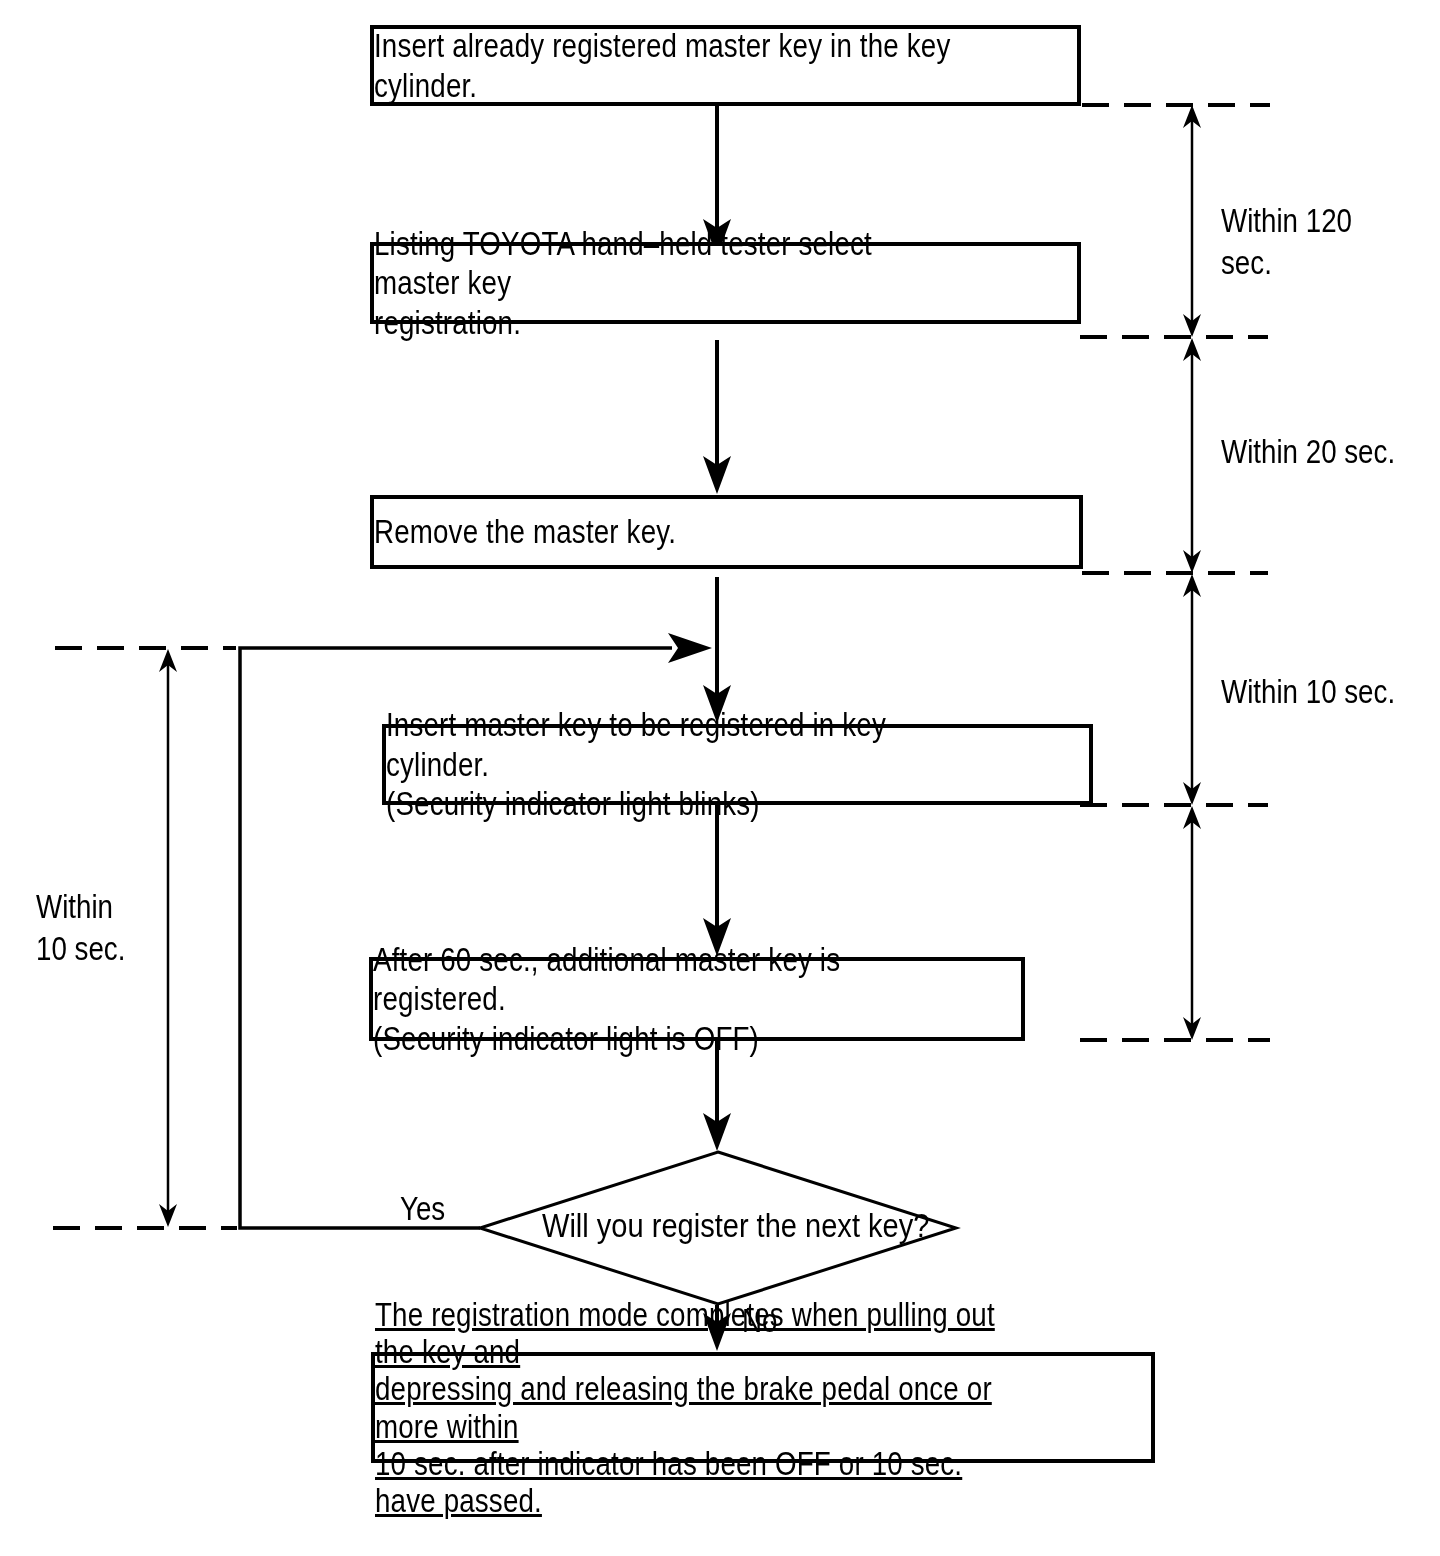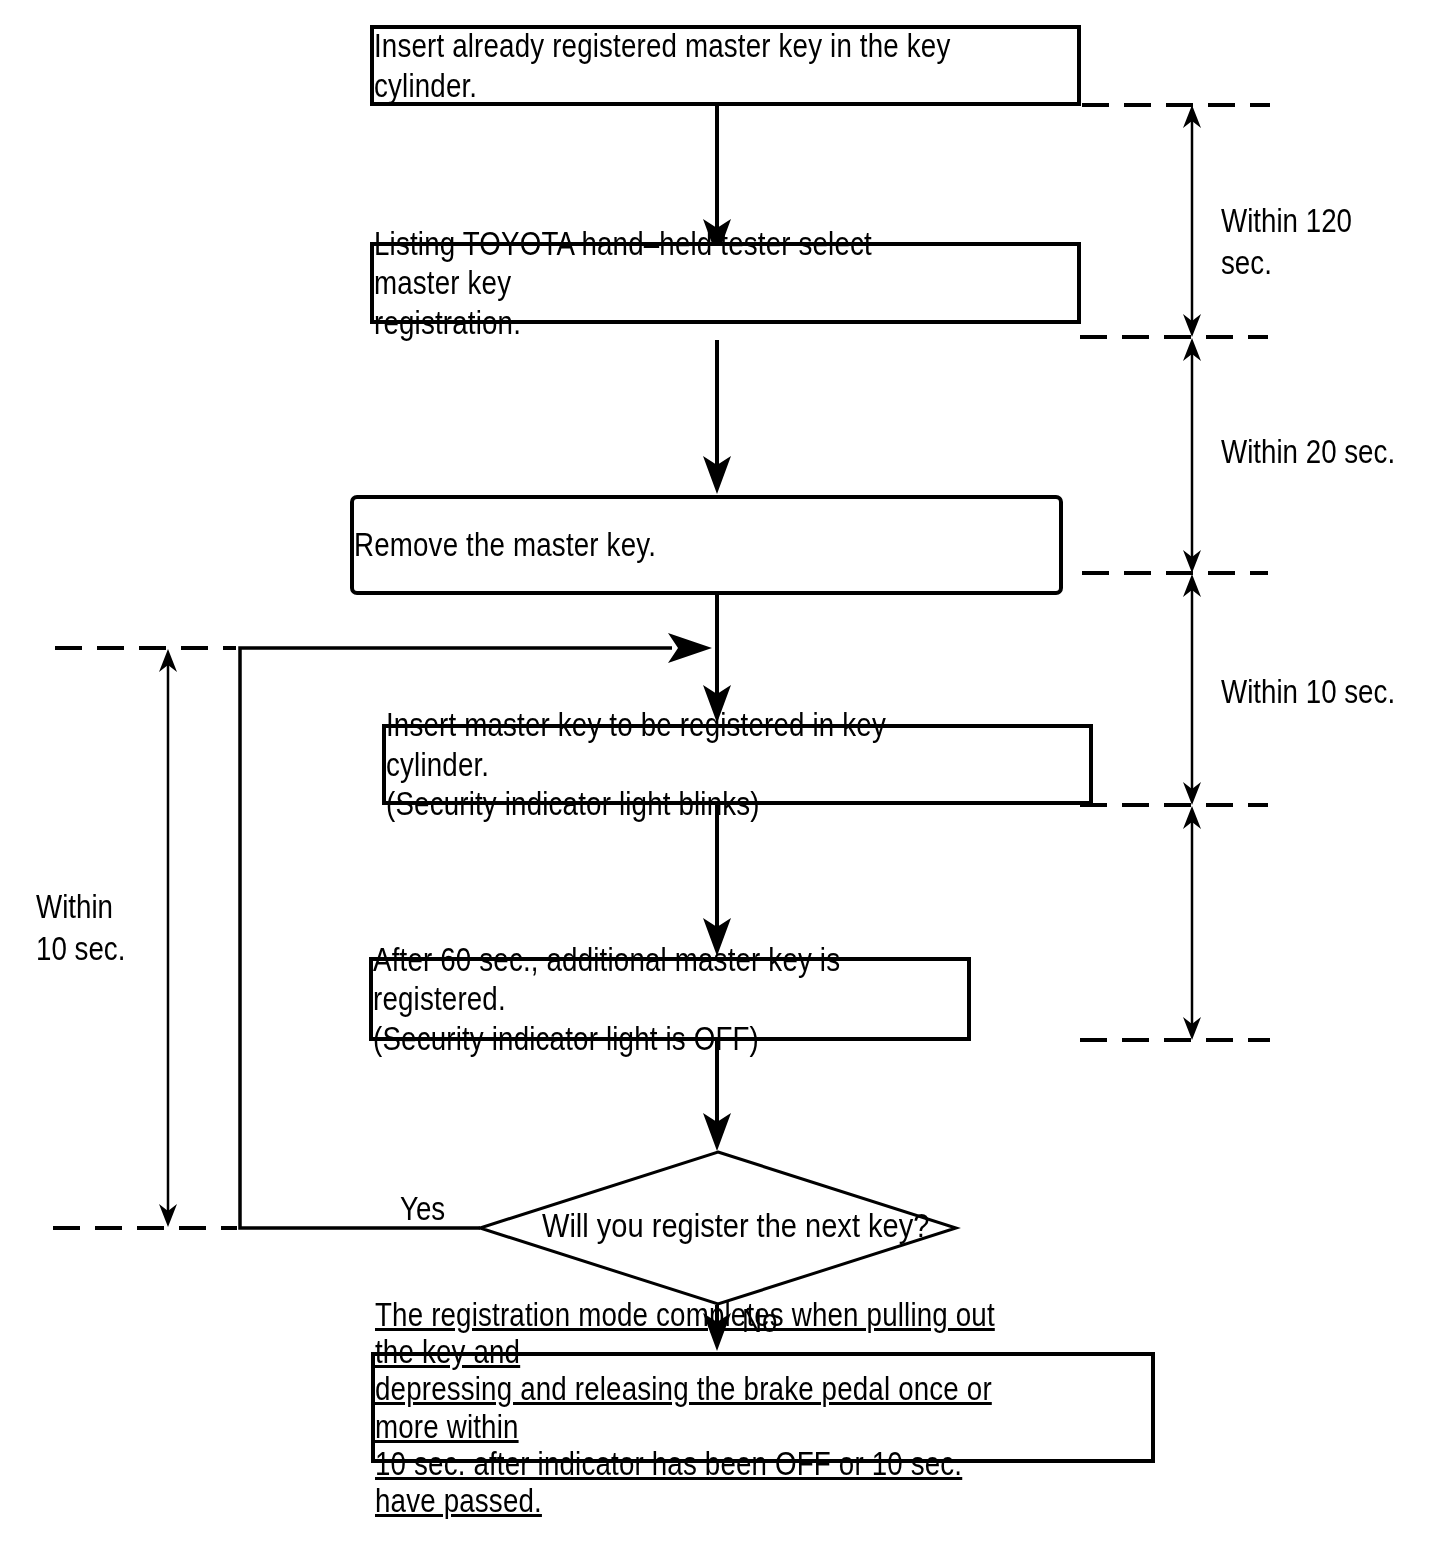--- a/index.html
+++ b/index.html
@@ -149,30 +149,30 @@
 
   <div class="pbox" style="left:370px; top:25px; width:711px; height:81px;">
     <span class="ctext">Insert already registered master key in the key cylinder.</span>
   </div>
 
   <div class="pbox" style="left:370px; top:242px; width:711px; height:82px;">
     <span class="ctext">Listing TOYOTA hand–held tester select master key
 registration.</span>
   </div>
 
-  <div class="pbox" style="left:350px; top:495px; width:713px; height:100px;border-radius:7px;">
+  <div class="pbox" style="left:370px; top:495px; width:713px; height:74px;">
     <span class="ctext">Remove the master key.</span>
   </div>
 
   <div class="pbox" style="left:382px; top:724px; width:711px; height:81px;">
     <span class="ctext">Insert master key to be registered in key cylinder.
 (Security indicator light blinks)</span>
   </div>
 
-  <div class="pbox" style="left:369px; top:957px; width:602px; height:84px;">
+  <div class="pbox" style="left:369px; top:957px; width:656px; height:84px;">
     <span class="ctext">After 60 sec., additional master key is registered.
 (Security indicator light is OFF)</span>
   </div>
 
   <div class="pbox" style="left:371px; top:1352px; width:784px; height:111px;text-decoration:underline;">
     <span class="ctext" style="line-height:1.13;">The registration mode completes when pulling out the key and
 depressing and releasing the brake pedal once or more within
 10 sec. after indicator has been OFF or 10 sec. have passed.</span>
   </div>
 

